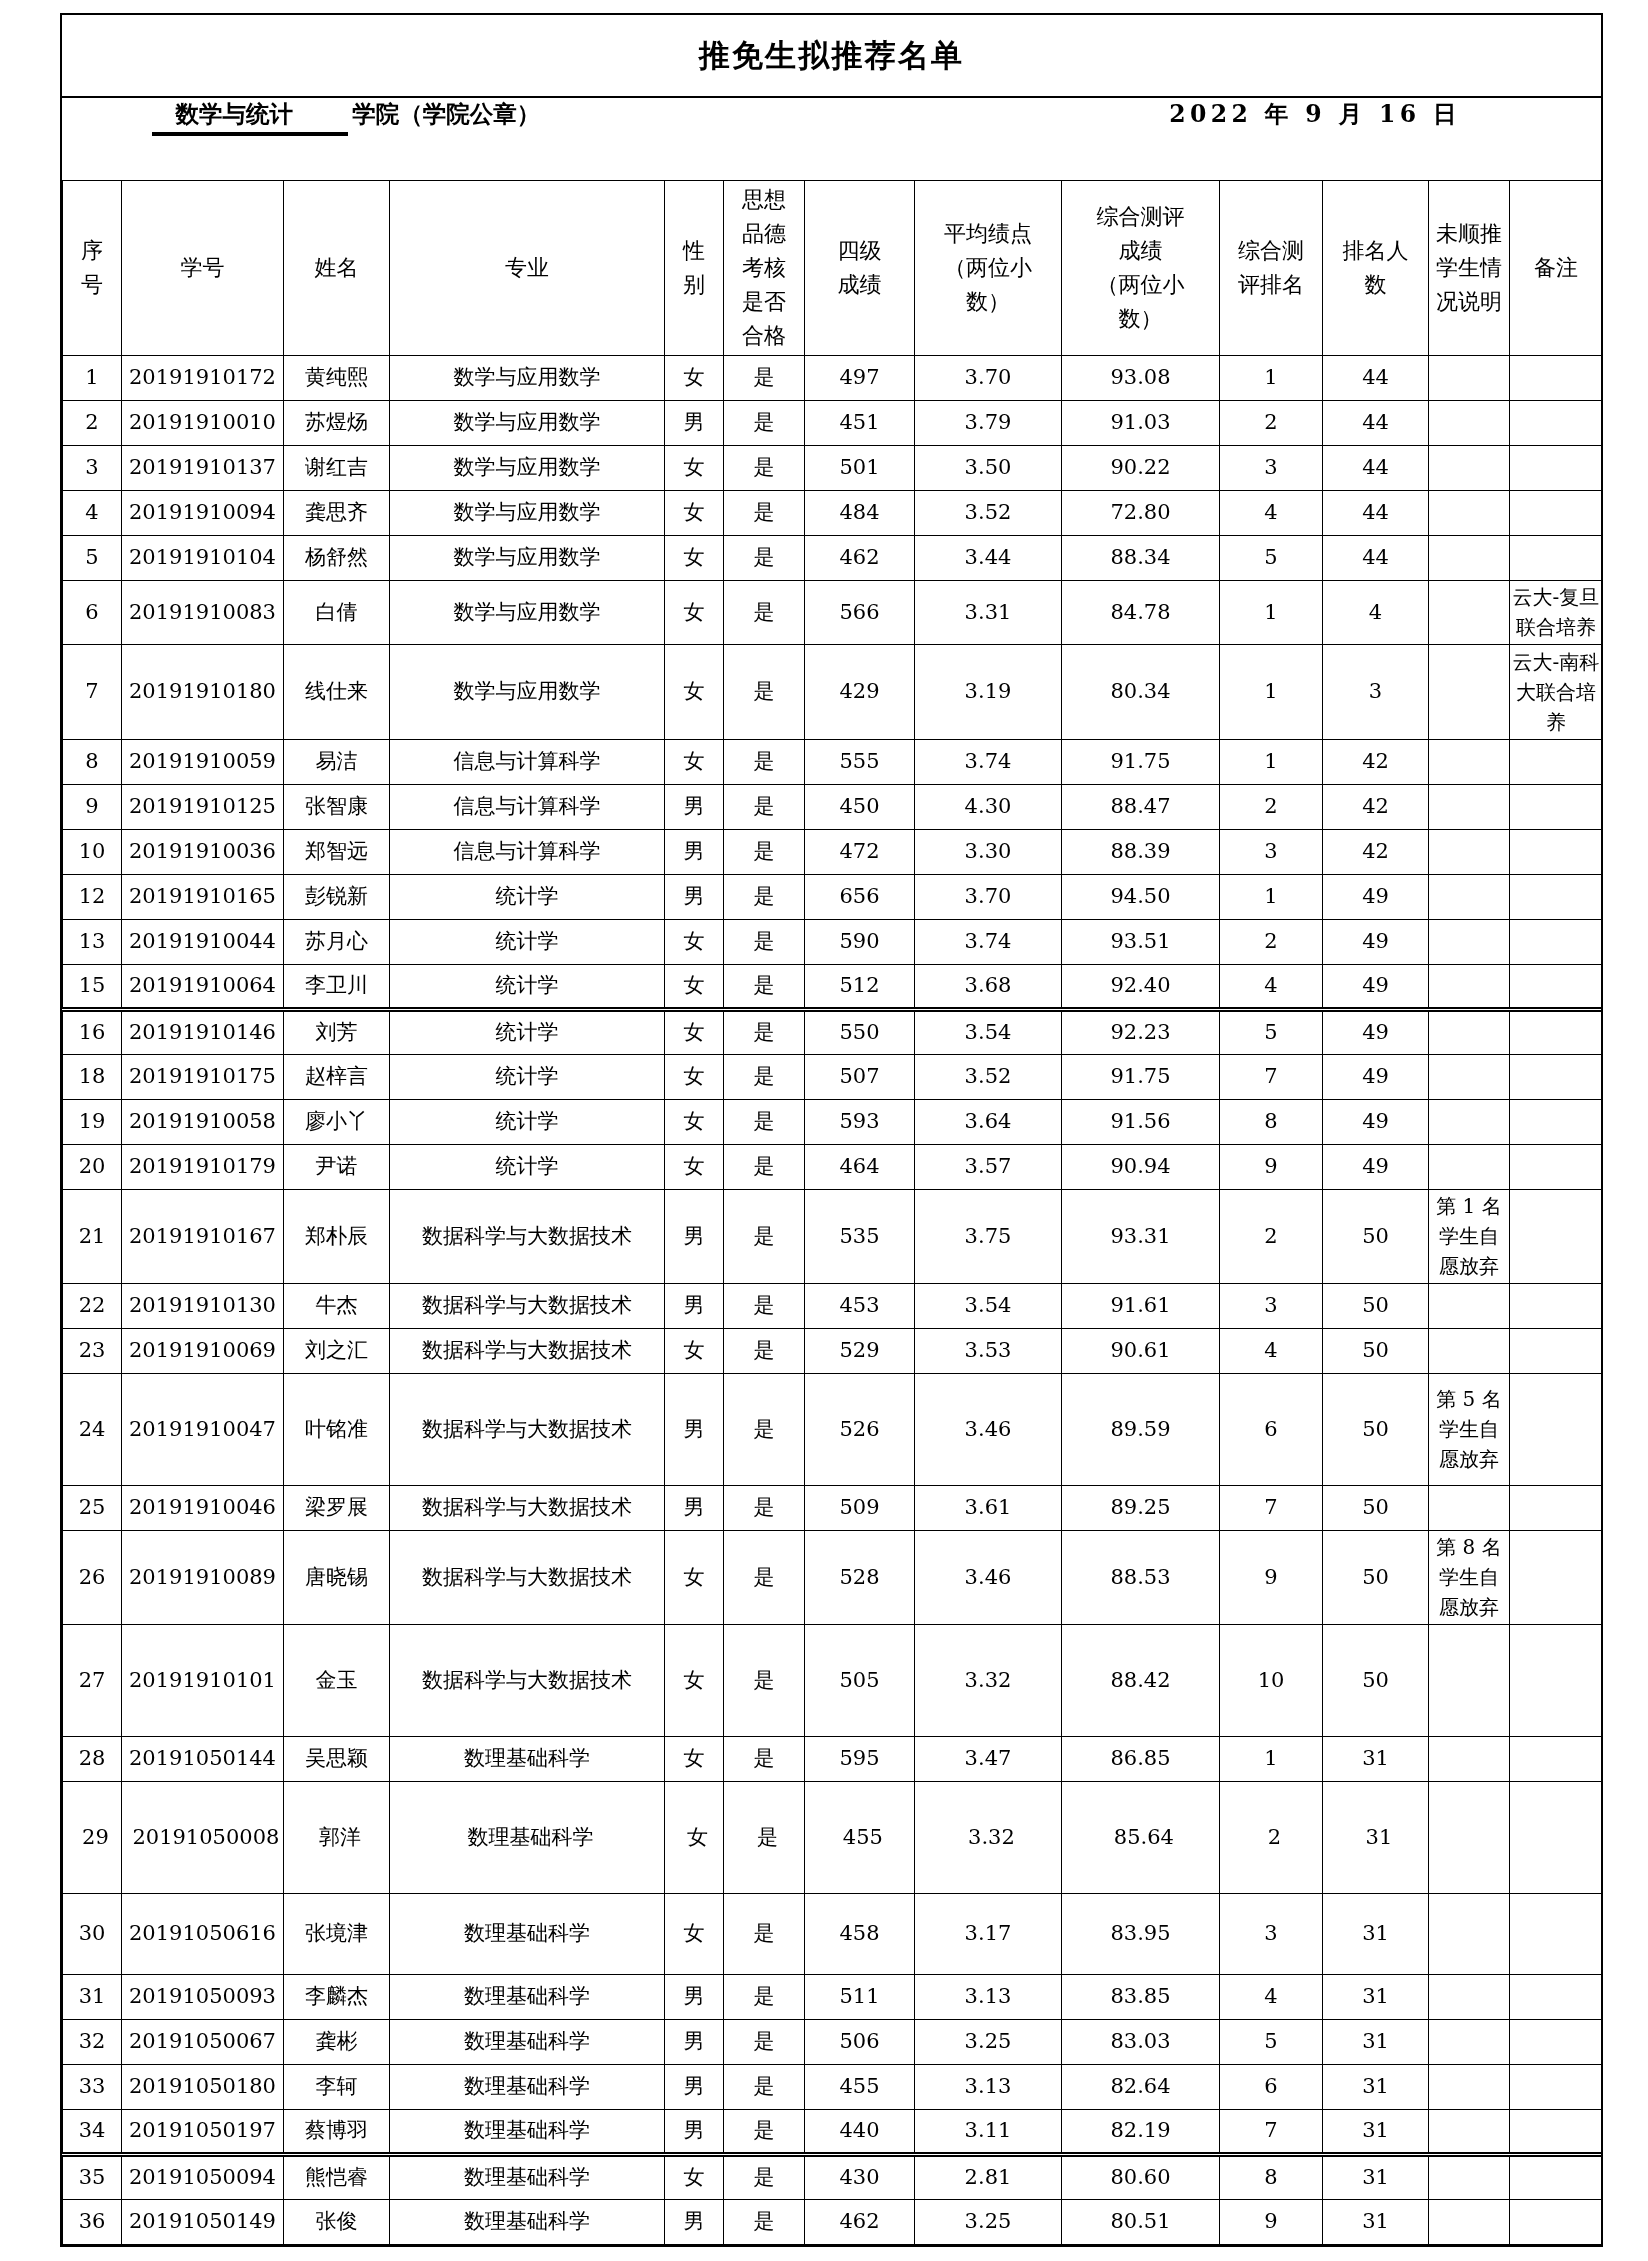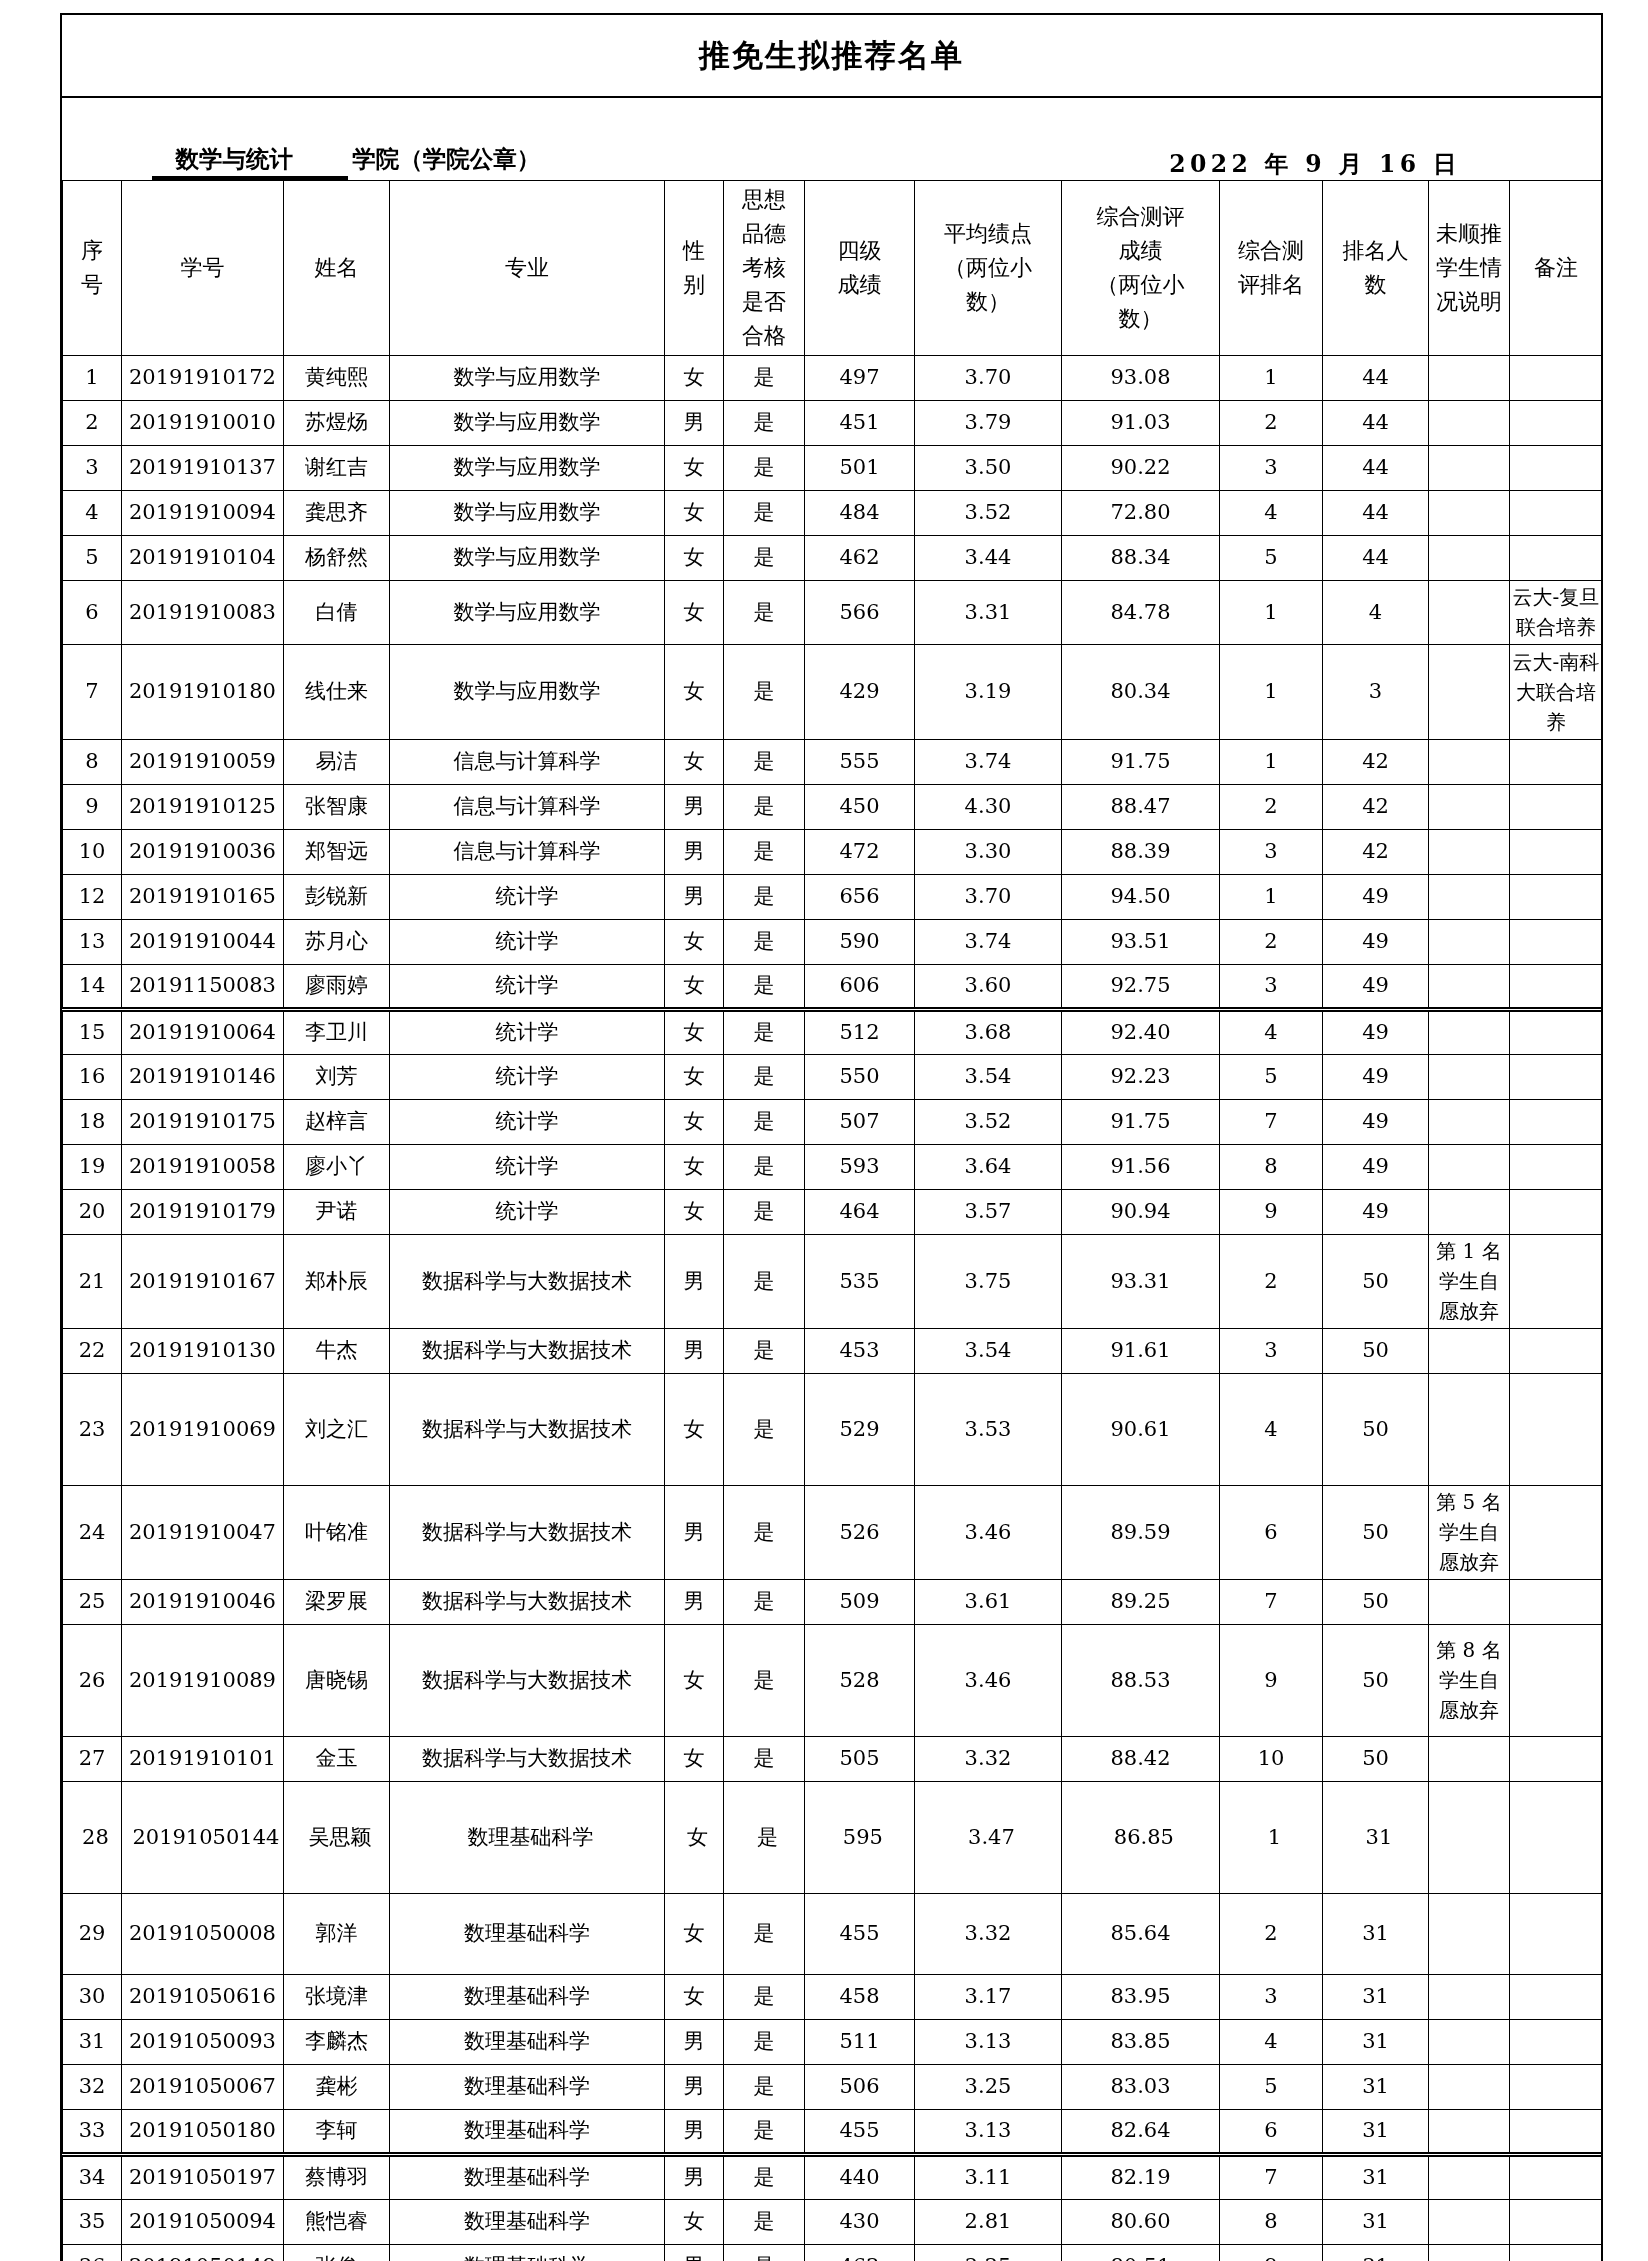--- a/index.html
+++ b/index.html
@@ -12,21 +12,21 @@
     border:2.2px solid #000;background:#fff;
   }
   .title-row{
     height:81px;border-bottom:2.2px solid #000;
     display:flex;align-items:center;justify-content:center;
   }
   .doc-title{
     margin:0;font-size:31px;font-weight:700;letter-spacing:2.2px;
   }
   .subtitle-row{
-    height:82px;display:flex;align-items:flex-end;justify-content:space-between;
+    height:82px;display:flex;align-items:flex-start;justify-content:space-between;
     padding-left:90px;padding-right:140px;box-sizing:border-box;
     font-size:23.5px;font-weight:700;
   }
   .college-name{
     display:inline-block;border-bottom:4.4px solid #000;
     padding:0 10.3px 1.5px 23.5px;margin-right:4.4px;min-width:162px;
   }
   .doc-date{letter-spacing:4.4px;white-space:nowrap;}
   table{
     border-collapse:collapse;table-layout:fixed;width:1539px;
@@ -296,35 +296,20 @@
           <td data-name="cell-moral_pass">是</td>
           <td data-name="cell-cet4">590</td>
           <td data-name="cell-gpa">3.74</td>
           <td data-name="cell-score">93.51</td>
           <td data-name="cell-rank">2</td>
           <td data-name="cell-cohort">49</td>
           <td data-name="cell-non_recommend_note"></td>
           <td data-name="cell-remark"></td>
         </tr>
         <tr data-name="table-row">
-          <td data-name="cell-no">14</td>
-          <td data-name="cell-student_id">20191150083</td>
-          <td data-name="cell-name">廖雨婷</td>
-          <td data-name="cell-major">统计学</td>
-          <td data-name="cell-gender">女</td>
-          <td data-name="cell-moral_pass">是</td>
-          <td data-name="cell-cet4">606</td>
-          <td data-name="cell-gpa">3.60</td>
-          <td data-name="cell-score">92.75</td>
-          <td data-name="cell-rank">3</td>
-          <td data-name="cell-cohort">49</td>
-          <td data-name="cell-non_recommend_note"></td>
-          <td data-name="cell-remark"></td>
-        </tr>
-        <tr data-name="table-row">
           <td data-name="cell-no">15</td>
           <td data-name="cell-student_id">20191910064</td>
           <td data-name="cell-name">李卫川</td>
           <td data-name="cell-major">统计学</td>
           <td data-name="cell-gender">女</td>
           <td data-name="cell-moral_pass">是</td>
           <td data-name="cell-cet4">512</td>
           <td data-name="cell-gpa">3.68</td>
           <td data-name="cell-score">92.40</td>
           <td data-name="cell-rank">4</td>

